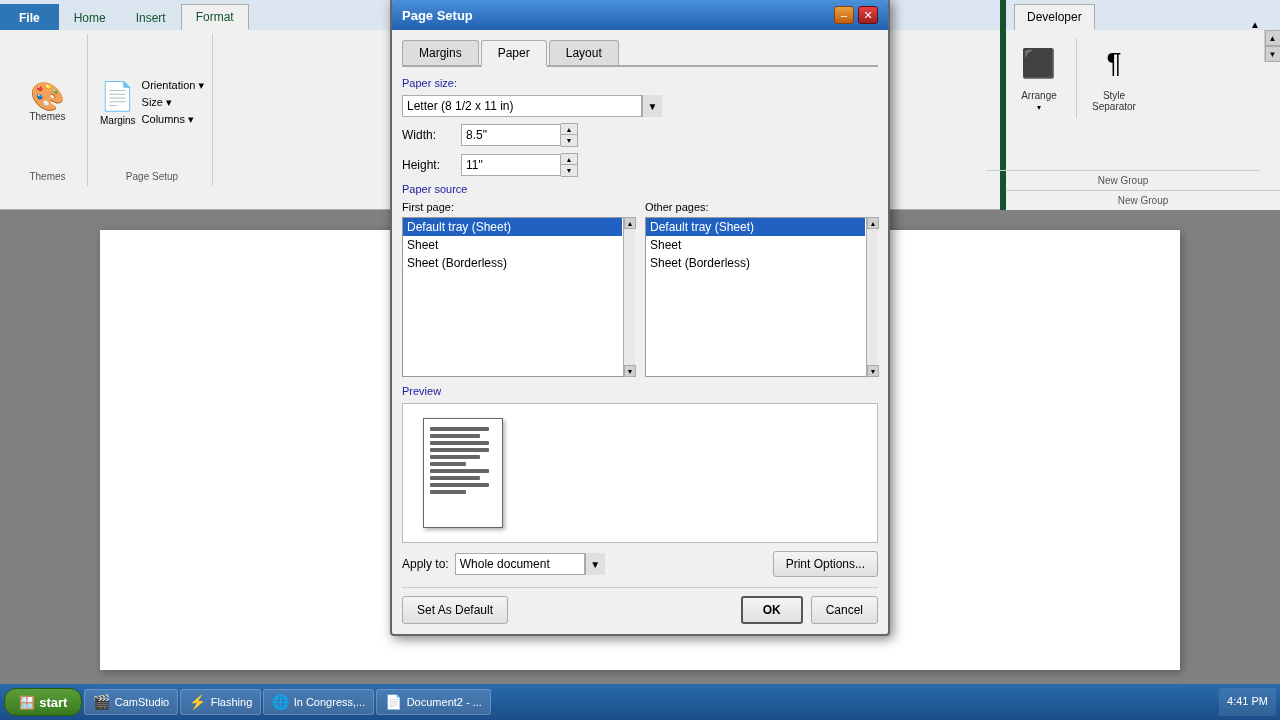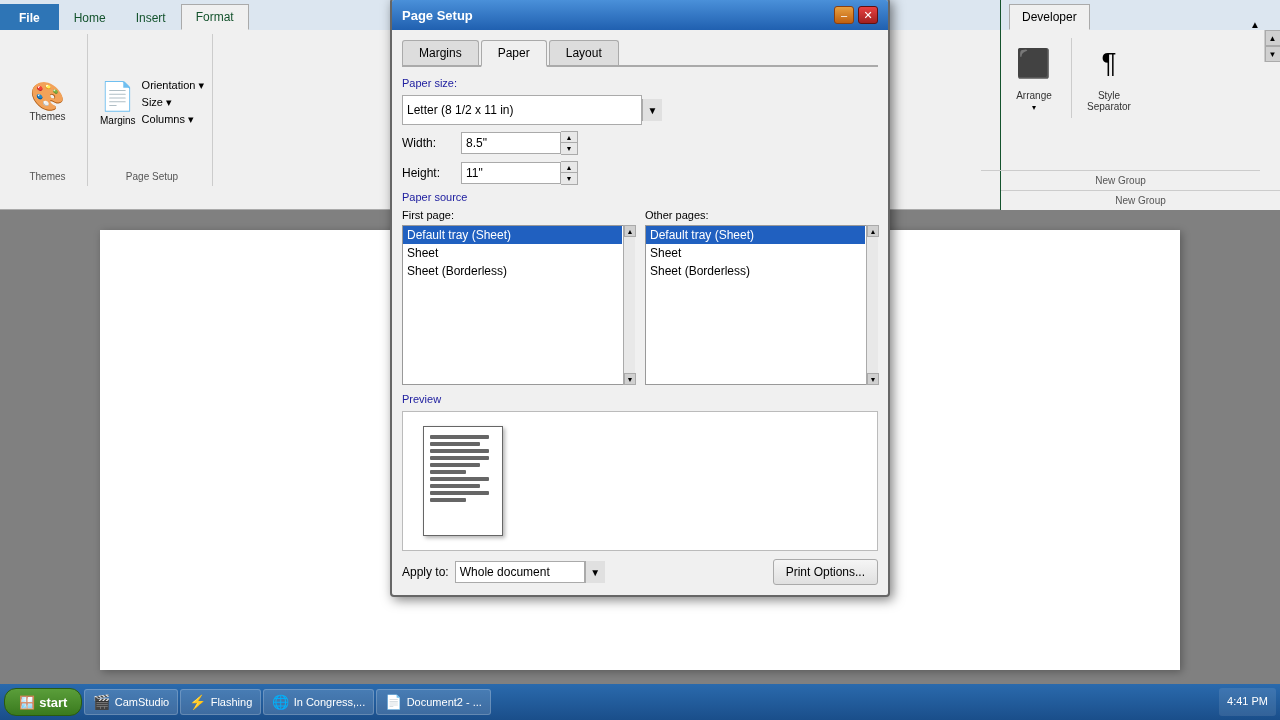--- a/index.html
+++ b/index.html
@@ -303,21 +303,21 @@
       align-items: center;
       gap: 0;
     }
 
     .dropdown-select {
       background: white;
       border: 1px solid #aaa;
       padding: 2px 4px;
       font-size: 12px;
       width: 240px;
-      height: 30px;
+      height: 22px;
       display: flex;
       align-items: center;
       justify-content: space-between;
       cursor: pointer;
     }
 
     .dropdown-arrow {
       background: #e0e0e0;
       border-left: 1px solid #aaa;
       width: 20px;
@@ -542,21 +542,21 @@
     }
 
     
     .developer-panel {
       position: absolute;
       top: 0;
       right: 0;
       width: 280px;
       height: 210px;
       background: #f0f0f0;
-      border-left: 1px solid #14532d;
+      border-left: 6px solid #14532d;
     }
 
     .dev-tabs {
       height: 30px;
       display: flex;
       align-items: flex-end;
       background: #dce6f0;
       padding-left: 8px;
     }
 
@@ -845,20 +845,27 @@
           <div class="apply-dropdown">
             <div class="apply-select">
               <span>Whole document</span>
             </div>
             <div class="dropdown-arrow">▼</div>
           </div>
         </div>
         <button class="print-options-btn">Print Options...</button>
       </div>
 
+      <div class="dialog-buttons">
+        <button class="btn-default">Set As Default</button>
+        <div class="btn-right-group">
+          <button class="btn-primary">OK</button>
+          <button class="btn-default">Cancel</button>
+        </div>
+      </div>
     </div>
   </div>
 </div>
 
 <div class="taskbar">
   <div class="start-btn">
     <span>🪟</span>
     <span>start</span>
   </div>
   <div class="taskbar-item">

